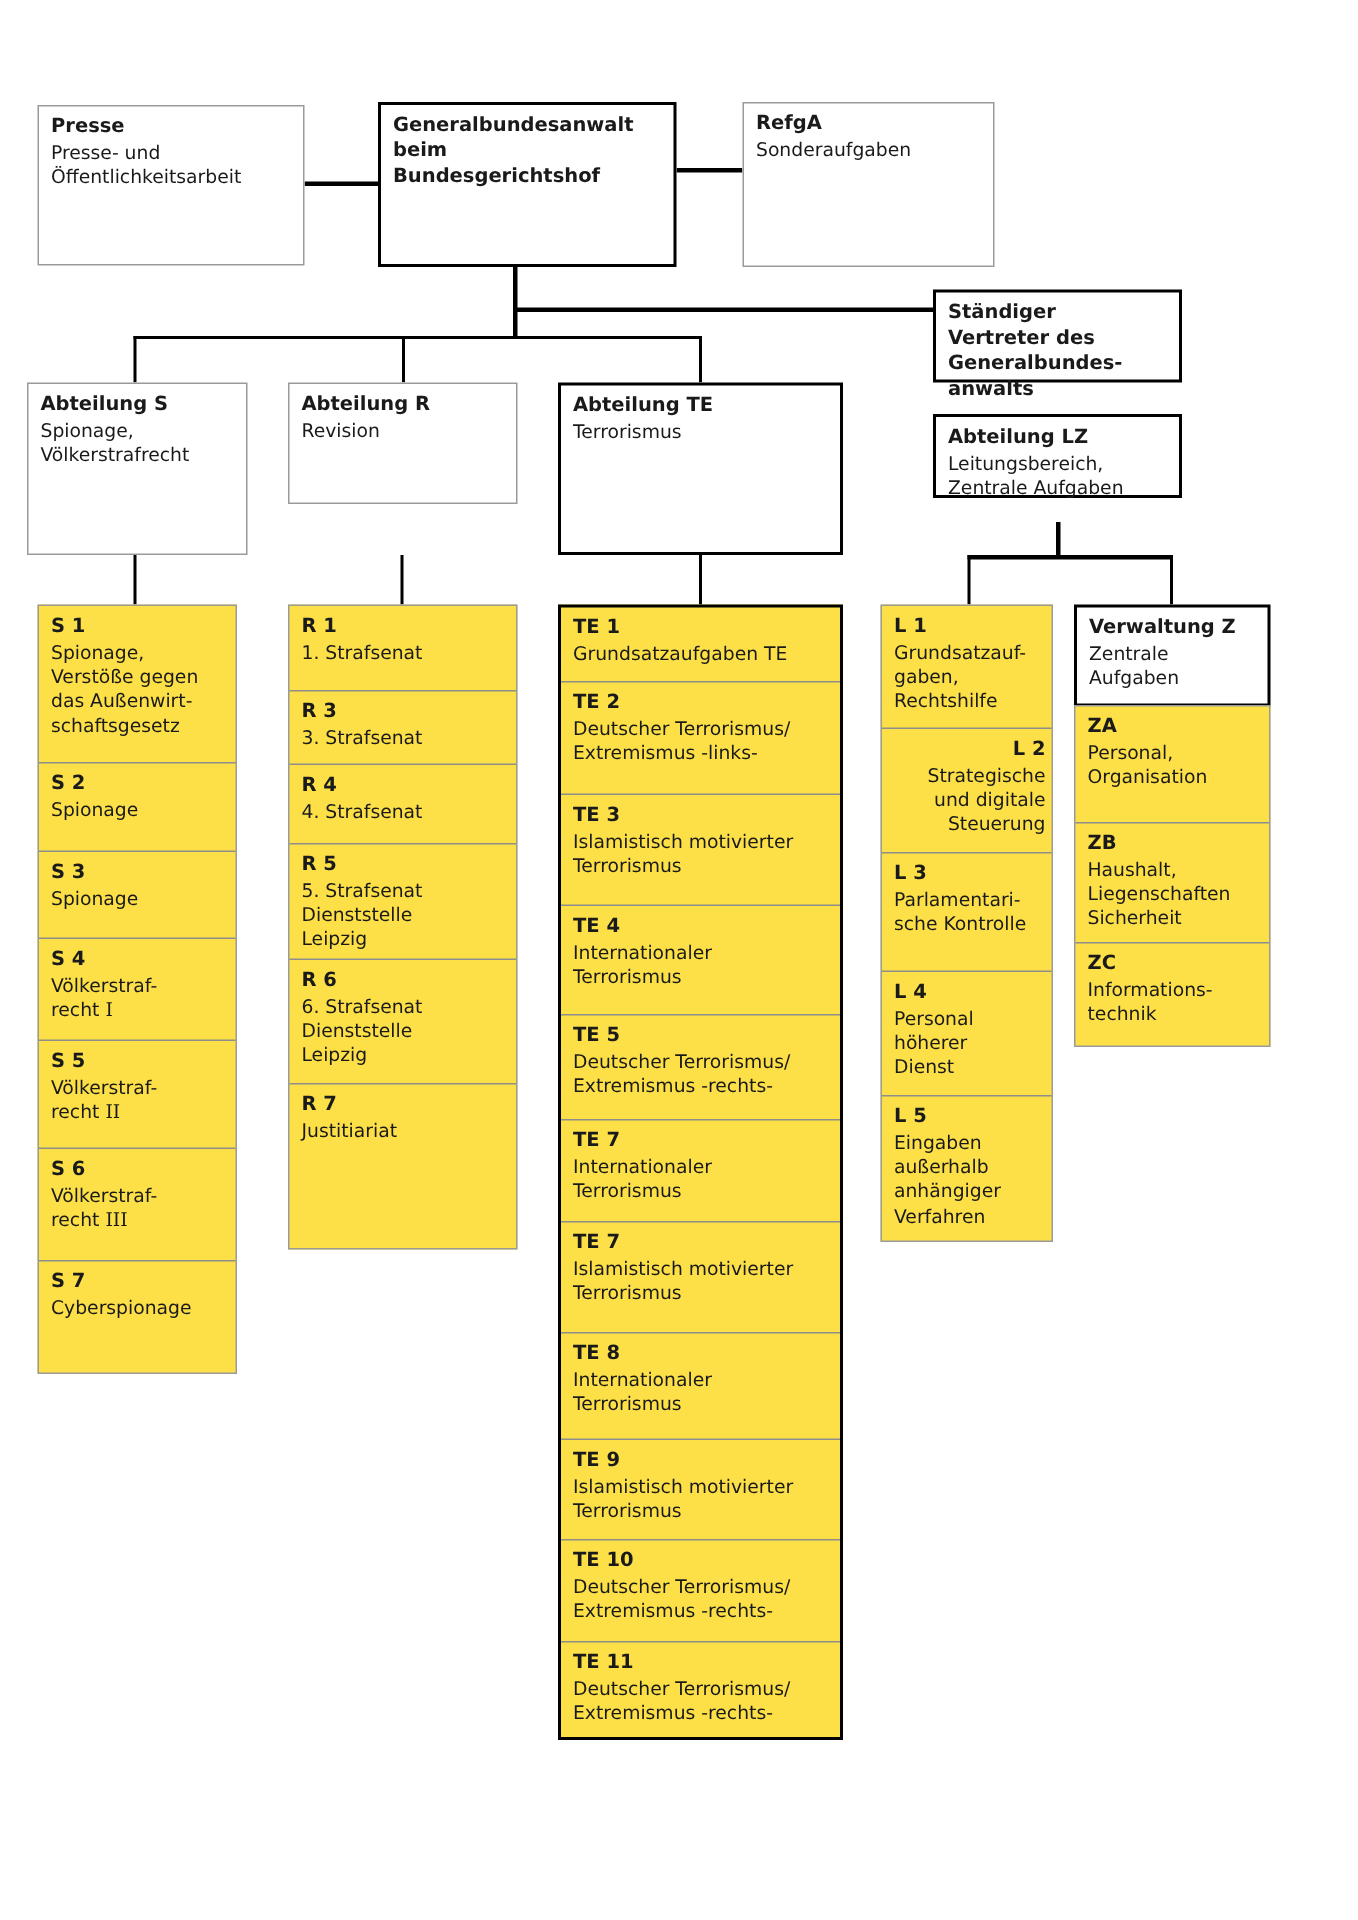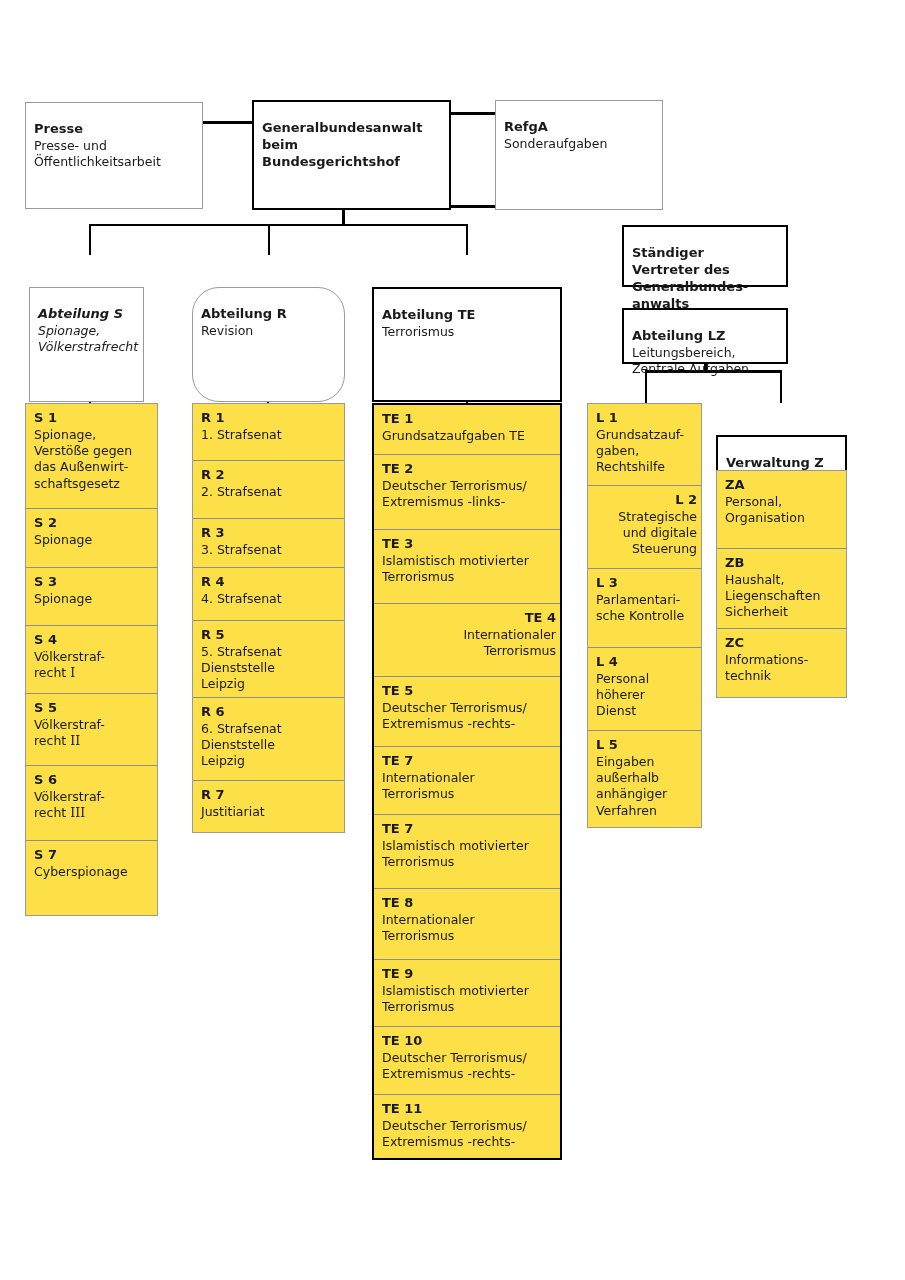--- a/index.html
+++ b/index.html
@@ -11,24 +11,23 @@
   .canvas {
     position: relative;
     width: 905px;
     height: 1280px;
     background: #ffffff;
     overflow: hidden;
   }
   .box {
     position: absolute;
     background: #ffffff;
-    padding: 18px 4px 4px 8px;
+    padding: 6px 4px 4px 8px;
     font-size: 12.5px;
     line-height: 1.3;
-    margin-top: 32px;
   }
   .gray  { border: 1px solid #9a9a9a; }
   .black { border: 2px solid #000000; }
   .code, .ttl { font-weight: bold; white-space: pre-line; font-size: 13px; }
   .desc { white-space: pre-line; }
   .roman { font-family: "DejaVu Serif", "Liberation Serif", serif; margin-left: 4px; }
   .colwrap {
     position: absolute;
     background: #fde047;
   }
@@ -88,27 +87,27 @@
 Generalbundes-
 anwalts</div>
   </div>
 
   <div class="box black" style="left:622px;top:276px;width:166px;height:56px;">
     <div class="ttl">Abteilung LZ</div>
     <div class="desc">Leitungsbereich,
 Zentrale Aufgaben</div>
   </div>
 
-  <div class="box gray" style="left:29px;top:255px;width:115px;height:115px;font-style:italic;">
+  <div class="box gray" style="left:18px;top:255px;width:147px;height:115px;">
     <div class="ttl">Abteilung S</div>
     <div class="desc">Spionage,
 Völkerstrafrecht</div>
   </div>
 
-  <div class="box gray" style="left:192px;top:255px;width:153px;height:115px;border-radius:27px;">
+  <div class="box gray" style="left:192px;top:255px;width:153px;height:81px;">
     <div class="ttl">Abteilung R</div>
     <div class="desc">Revision</div>
   </div>
 
   <div class="box black" style="left:372px;top:255px;width:190px;height:115px;">
     <div class="ttl">Abteilung TE</div>
     <div class="desc">Terrorismus</div>
   </div>
 
   <div class="box black" style="left:716px;top:403px;width:131px;height:68px;">
@@ -152,24 +151,20 @@
       <div class="code">S 7</div>
       <div class="desc">Cyberspionage</div>
     </div>
   </div>
 
   <div class="colwrap gray" style="left:192px;top:403px;width:153px;height:430px;">
     <div class="item" style="height:57px;">
       <div class="code">R 1</div>
       <div class="desc">1. Strafsenat</div>
     </div>
-    <div class="item" style="height:58px;">
-      <div class="code">R 2</div>
-      <div class="desc">2. Strafsenat</div>
-    </div>
     <div class="item" style="height:49px;">
       <div class="code">R 3</div>
       <div class="desc">3. Strafsenat</div>
     </div>
     <div class="item" style="height:53px;">
       <div class="code">R 4</div>
       <div class="desc">4. Strafsenat</div>
     </div>
     <div class="item" style="height:77px;">
       <div class="code">R 5</div>
@@ -197,21 +192,21 @@
     <div class="item" style="height:75px;">
       <div class="code">TE 2</div>
       <div class="desc">Deutscher Terrorismus/
 Extremismus -links-</div>
     </div>
     <div class="item" style="height:74px;">
       <div class="code">TE 3</div>
       <div class="desc">Islamistisch motivierter
 Terrorismus</div>
     </div>
-    <div class="item" style="height:73px;text-align:right;">
+    <div class="item" style="height:73px;">
       <div class="code">TE 4</div>
       <div class="desc">Internationaler
 Terrorismus</div>
     </div>
     <div class="item" style="height:70px;">
       <div class="code">TE 5</div>
       <div class="desc">Deutscher Terrorismus/
 Extremismus -rechts-</div>
     </div>
     <div class="item" style="height:68px;">

